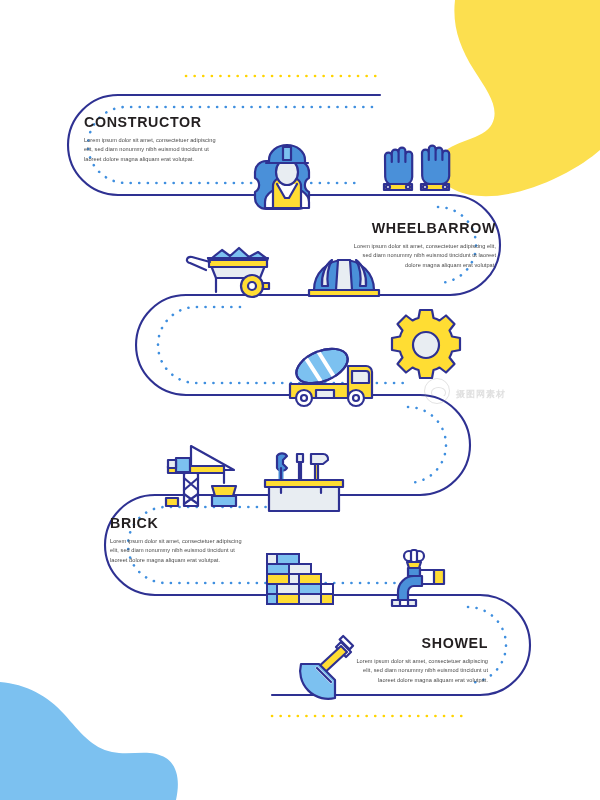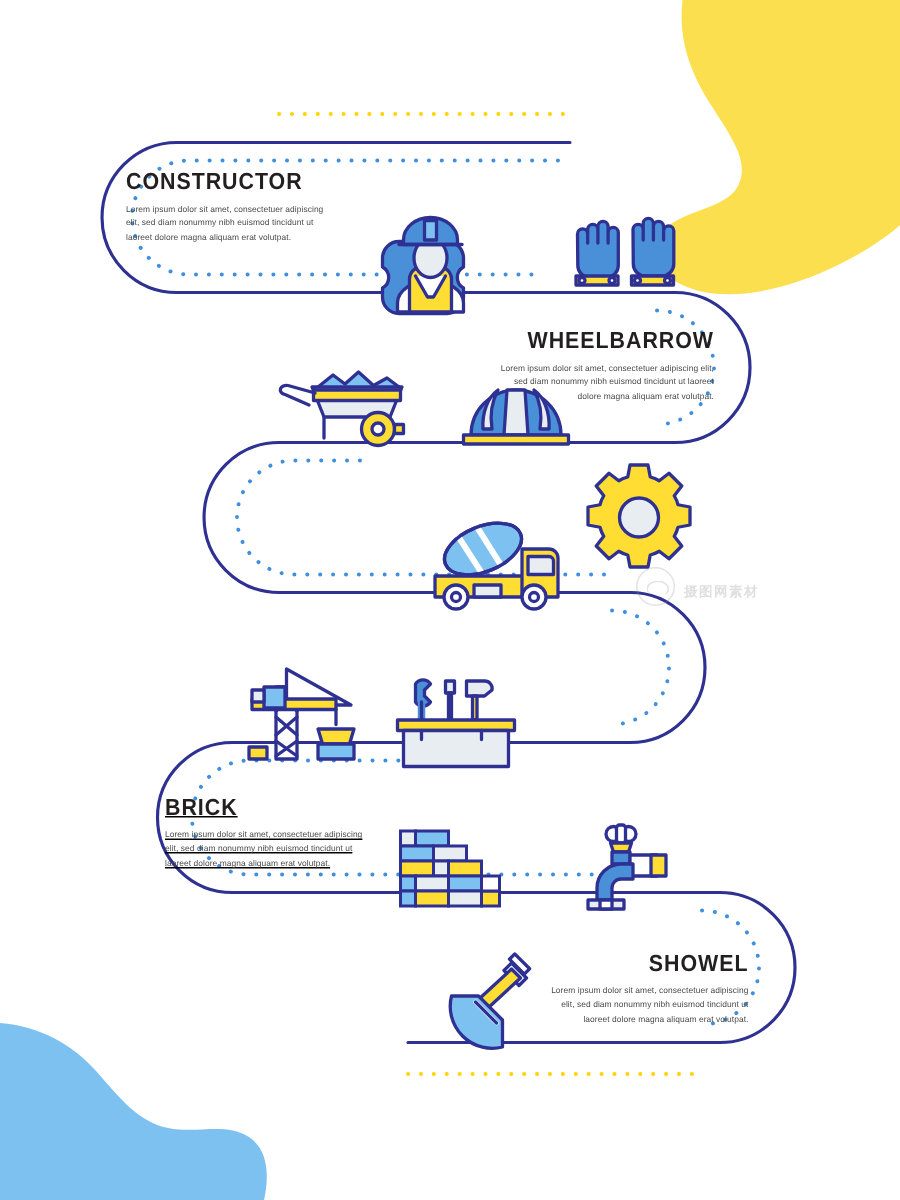--- a/index.html
+++ b/index.html
@@ -263,33 +263,33 @@
       <path d="M26,30 l14,14" stroke="#ffffff" stroke-width="3"></path>
       <path d="M26,30 l14,14"></path>
     </g>
   </svg>
 
   <div class="text-block" style="left:84px; top:113px; width:140px;">
     <div class="sec-title left">CONSTRUCTOR</div>
     <div class="sec-body align-left">Lorem ipsum dolor sit amet, consectetuer adipiscing elit, sed diam nonummy nibh euismod tincidunt ut laoreet dolore magna aliquam erat volutpat.</div>
   </div>
 
-  <div class="text-block" style="left:332px; top:219px; width:144px;">
+  <div class="text-block" style="left:352px; top:219px; width:144px;">
     <div class="sec-title right" style="text-align:right;">WHEELBARROW</div>
     <div class="sec-body align-right" style="width:144px;">Lorem ipsum dolor sit amet, consectetuer adipiscing elit, sed diam nonummy nibh euismod tincidunt ut laoreet dolore magna aliquam erat volutpat.</div>
   </div>
 
 
 
-  <div class="text-block" style="left:110px; top:530px; width:140px;text-decoration:underline;">
+  <div class="text-block" style="left:110px; top:514px; width:140px;">
     <div class="sec-title left">BRICK</div>
     <div class="sec-body align-left">Lorem ipsum dolor sit amet, consectetuer adipiscing elit, sed diam nonummy nibh euismod tincidunt ut laoreet dolore magna aliquam erat volutpat.</div>
   </div>
 
-  <div class="text-block" style="left:359px; top:634px; width:140px;">
+  <div class="text-block" style="left:348px; top:634px; width:140px;">
     <div class="sec-title right" style="text-align:right;">SHOWEL</div>
     <div class="sec-body align-right" style="width:140px;">Lorem ipsum dolor sit amet, consectetuer adipiscing elit, sed diam nonummy nibh euismod tincidunt ut laoreet dolore magna aliquam erat volutpat.</div>
   </div>
 
   <div class="wm-logo" style="left:424px; top:378px;"></div>
   <div class="wm" style="left:456px; top:388px;">摄图网素材</div>
 
 </div>
 
 </body></html>

